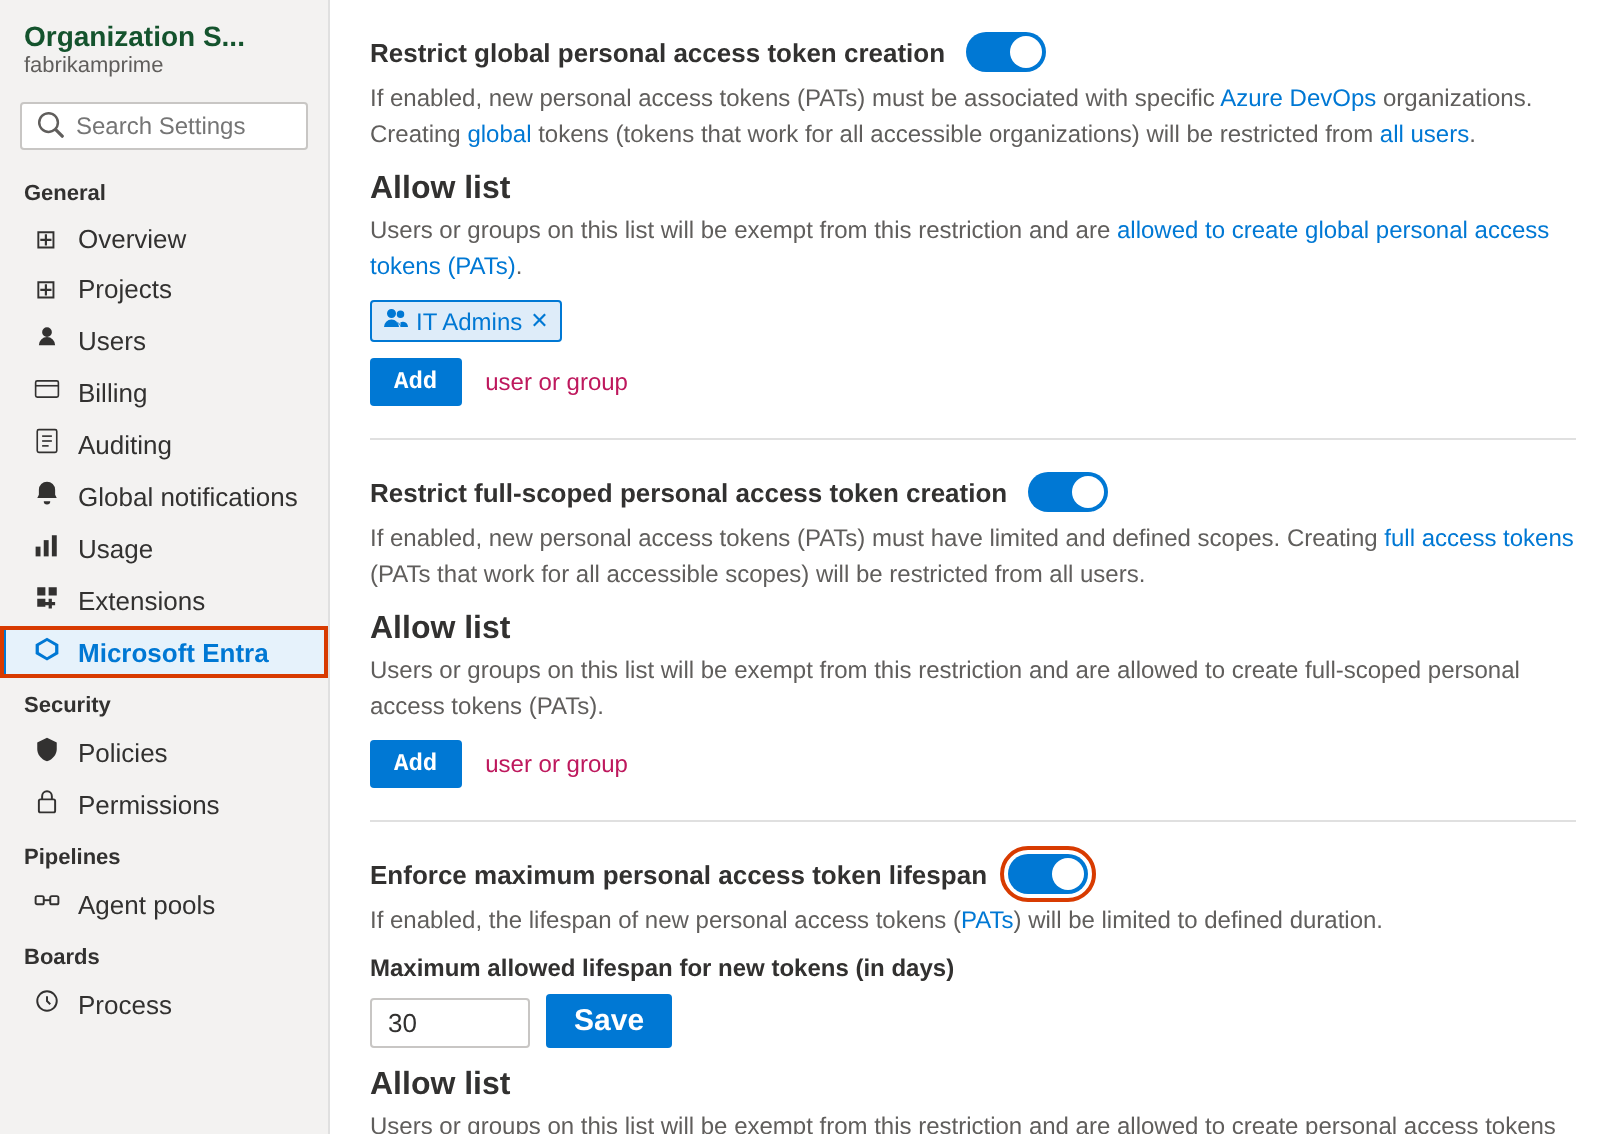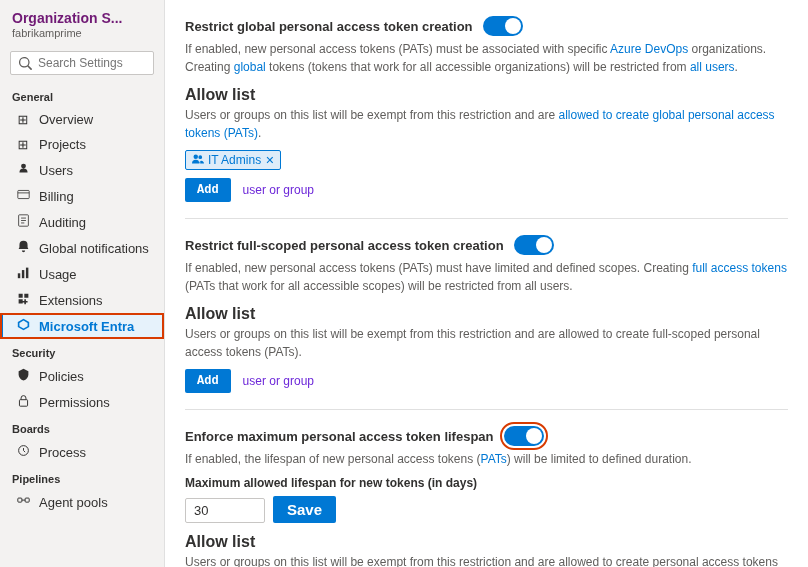--- a/index.html
+++ b/index.html
@@ -15,34 +15,34 @@
       flex-direction: column;
       overflow-y: auto;
       padding-bottom: 12px;
     }
     .sidebar-header {
       padding: 10px 12px 4px 12px;
     }
     .org-title {
       font-weight: 600;
       font-size: 14px;
-      color: #701a75;
+      color: #14532d;
       white-space: nowrap;
       overflow: hidden;
       text-overflow: ellipsis;
     }
     .org-subtitle {
       font-size: 11px;
       color: #605e5c;
       margin-top: 1px;
     }
     .search-box {
       margin: 8px 10px;
       display: flex;
-      align-items: center;
+      align-items: flex-start;
       background: #fff;
       border: 1px solid #c8c6c4;
       border-radius: 2px;
       padding: 4px 8px;
       gap: 6px;
       cursor: text;
     }
     .search-box input {
       border: none;
       outline: none;
@@ -172,21 +172,21 @@
       padding: 5px 12px;
       font-size: 12px;
       font-weight: 600;
       cursor: pointer;
       margin-right: 6px;
       font-family: Liberation Mono, monospace;
     }
 
     .btn-label {
       font-size: 12px;
-      color: #6d28d9;
+      color: #be185d;
       font-weight: 400;
     }
 
     
     .toggle {
       position: relative;
       width: 40px;
       height: 20px;
       flex-shrink: 0;
     }
@@ -353,43 +353,43 @@
         <svg width="13" height="13" viewBox="0 0 16 16" fill="#323130">
             <rect x="3" y="7" width="10" height="8" rx="1" fill="none" stroke="#323130" stroke-width="1.2"></rect>
             <path d="M5 7V5a3 3 0 1 1 6 0v2" fill="none" stroke="#323130" stroke-width="1.2"></path>
           </svg>
       </span>
       <span>Permissions</span>
     </div>
   </div>
 
   <div>
-    <div class="sidebar-section-label">Boards</div>
-    <div class="sidebar-item">
-      <span class="icon">
-        <svg width="13" height="13" viewBox="0 0 16 16" fill="#323130">
-            <circle cx="8" cy="8" r="6" fill="none" stroke="#323130" stroke-width="1.2"></circle>
-            <path d="M8 5v3l2 2" stroke="#323130" stroke-width="1.2" fill="none"></path>
-          </svg>
-      </span>
-      <span>Process</span>
-    </div>
-  </div>
-
-  <div>
     <div class="sidebar-section-label">Pipelines</div>
     <div class="sidebar-item">
       <span class="icon">
         <svg width="13" height="13" viewBox="0 0 16 16" fill="#323130">
             <rect x="1" y="5" width="5" height="5" rx="1" fill="none" stroke="#323130" stroke-width="1.2"></rect>
             <rect x="10" y="5" width="5" height="5" rx="1" fill="none" stroke="#323130" stroke-width="1.2"></rect>
             <line x1="6" y1="7.5" x2="10" y2="7.5" stroke="#323130" stroke-width="1.2"></line>
           </svg>
       </span>
       <span>Agent pools</span>
+    </div>
+  </div>
+
+  <div>
+    <div class="sidebar-section-label">Boards</div>
+    <div class="sidebar-item">
+      <span class="icon">
+        <svg width="13" height="13" viewBox="0 0 16 16" fill="#323130">
+            <circle cx="8" cy="8" r="6" fill="none" stroke="#323130" stroke-width="1.2"></circle>
+            <path d="M8 5v3l2 2" stroke="#323130" stroke-width="1.2" fill="none"></path>
+          </svg>
+      </span>
+      <span>Process</span>
     </div>
   </div>
 </div>
 
 <div class="main-content">
 
   <div class="section-block">
     <div class="setting-title">
       <span>Restrict global personal access token creation</span>
       <label class="toggle">

